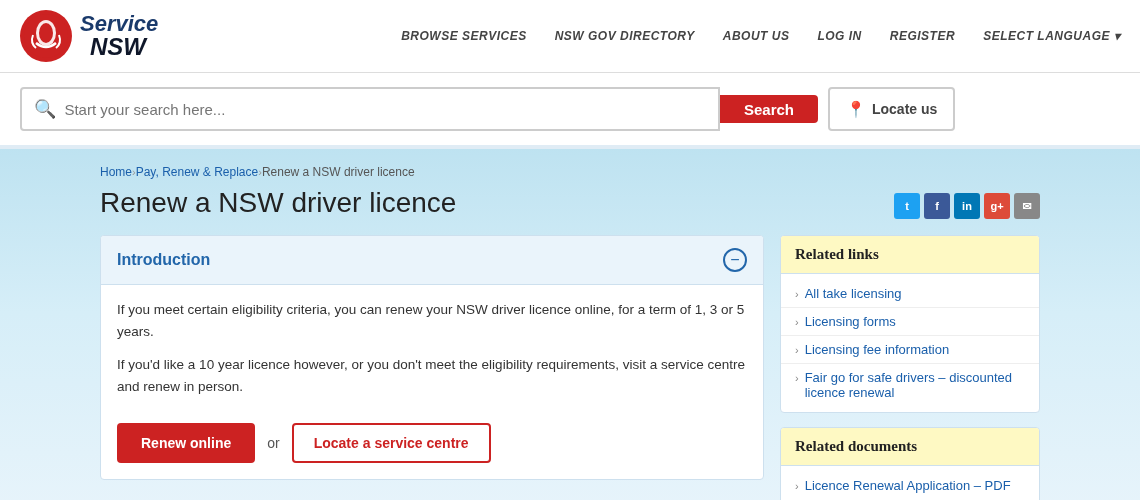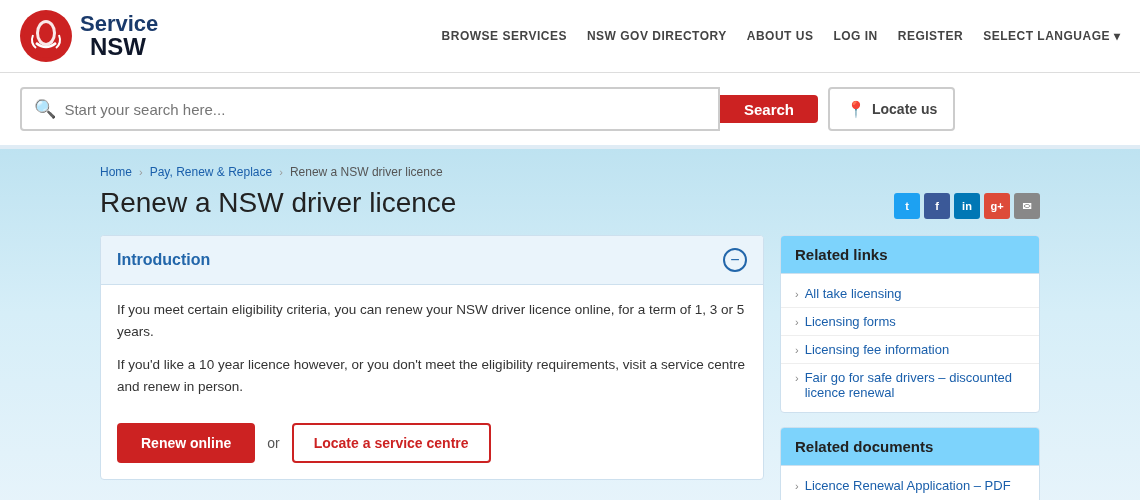--- a/index.html
+++ b/index.html
@@ -12,20 +12,21 @@
     }
 
     
     .header {
       background: white;
       padding: 10px 20px;
       display: flex;
       align-items: center;
       justify-content: space-between;
       border-bottom: 1px solid #ddd;
+      font-style: italic;
     }
     .logo-area {
       display: flex;
       align-items: center;
     }
     .logo-circle {
       width: 52px;
       height: 52px;
       border-radius: 50%;
       background: #cc2222;
@@ -48,21 +49,21 @@
     .logo-nsw {
       font-size: 24px;
       font-weight: bold;
       color: #0f172a;
       line-height: 1;
       margin-left: 10px;
     }
     .nav-links {
       display: flex;
       align-items: center;
-      gap: 20px;
+      gap: 28px;
       font-size: 12px;
       font-weight: bold;
       color: #444;
     }
     .nav-links a {
       text-decoration: none;
       color: #444;
       letter-spacing: 0.5px;
     }
     .nav-select-lang {
@@ -142,21 +143,21 @@
       padding: 16px 20px;
     }
 
     
     .breadcrumb {
       font-size: 12px;
       color: #555;
       margin-bottom: 8px;
       display: flex;
       align-items: center;
-      gap: 7px;
+      gap: 0;
     }
     .breadcrumb a {
       color: #1a5fab;
       text-decoration: none;
     }
     .breadcrumb-sep {
       color: #999;
       font-size: 11px;
     }
     .breadcrumb-current {
@@ -294,26 +295,27 @@
       flex-direction: column;
       gap: 14px;
     }
     .related-box {
       border: 1px solid #cde0ee;
       border-radius: 4px;
       background: white;
       overflow: hidden;
     }
     .related-header {
-      background: #7dd3fc;
+      background: #fef9c3;
       padding: 10px 14px;
       border-bottom: 1px solid #cde0ee;
       font-size: 15px;
       font-weight: bold;
       color: #222;
+      font-family: Liberation Serif, serif;
     }
     .related-list {
       list-style: none;
       padding: 6px 0;
     }
     .related-list li {
       padding: 6px 14px;
       border-bottom: 1px solid #eee;
       font-size: 13px;
     }

